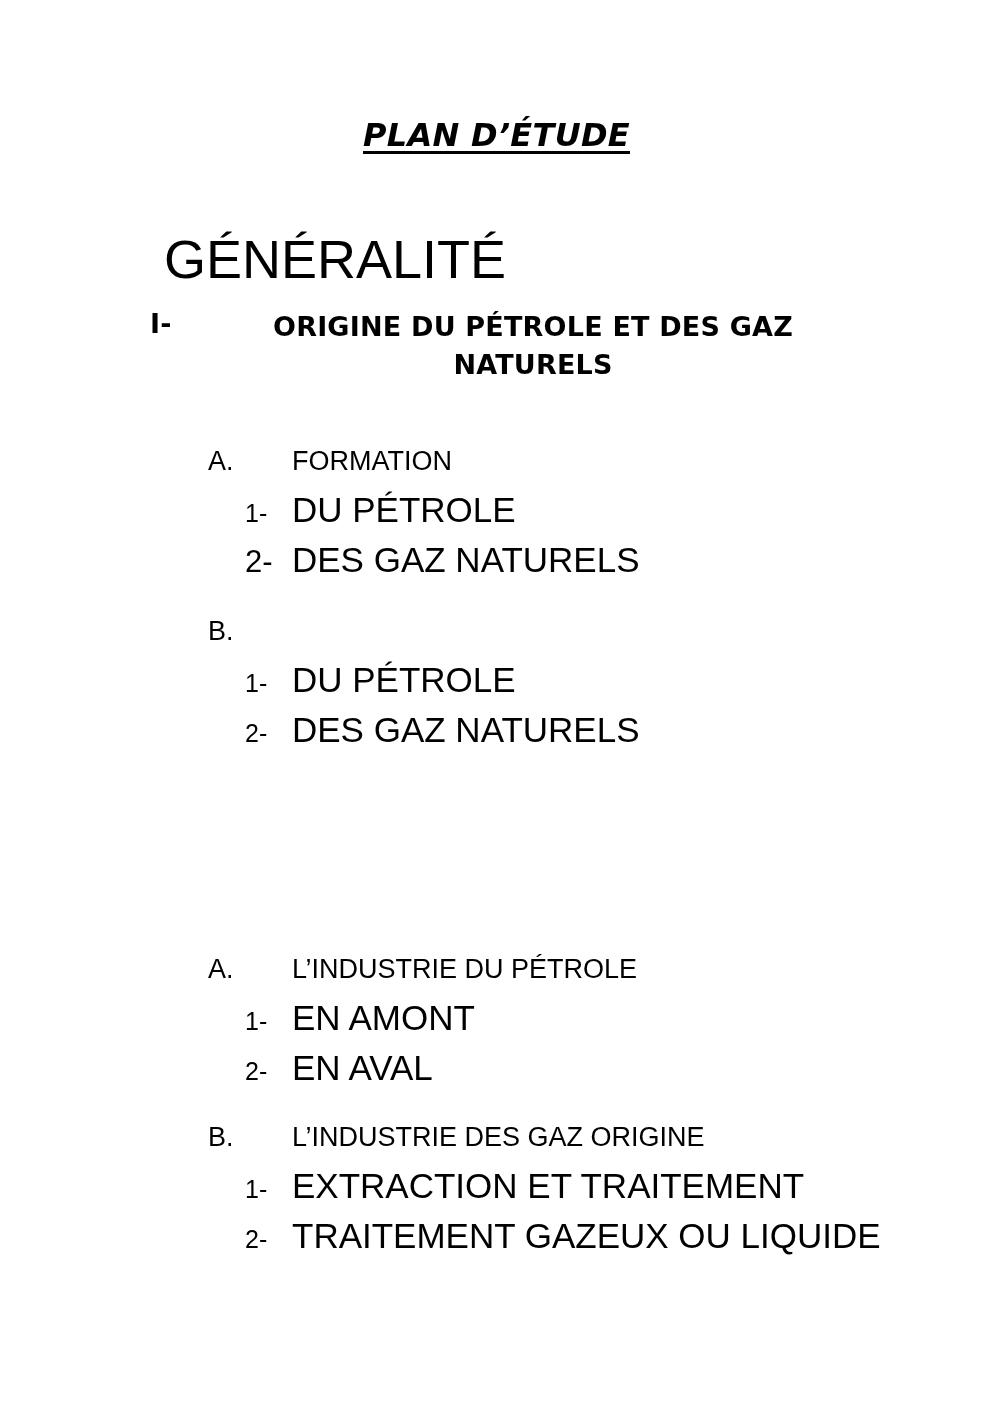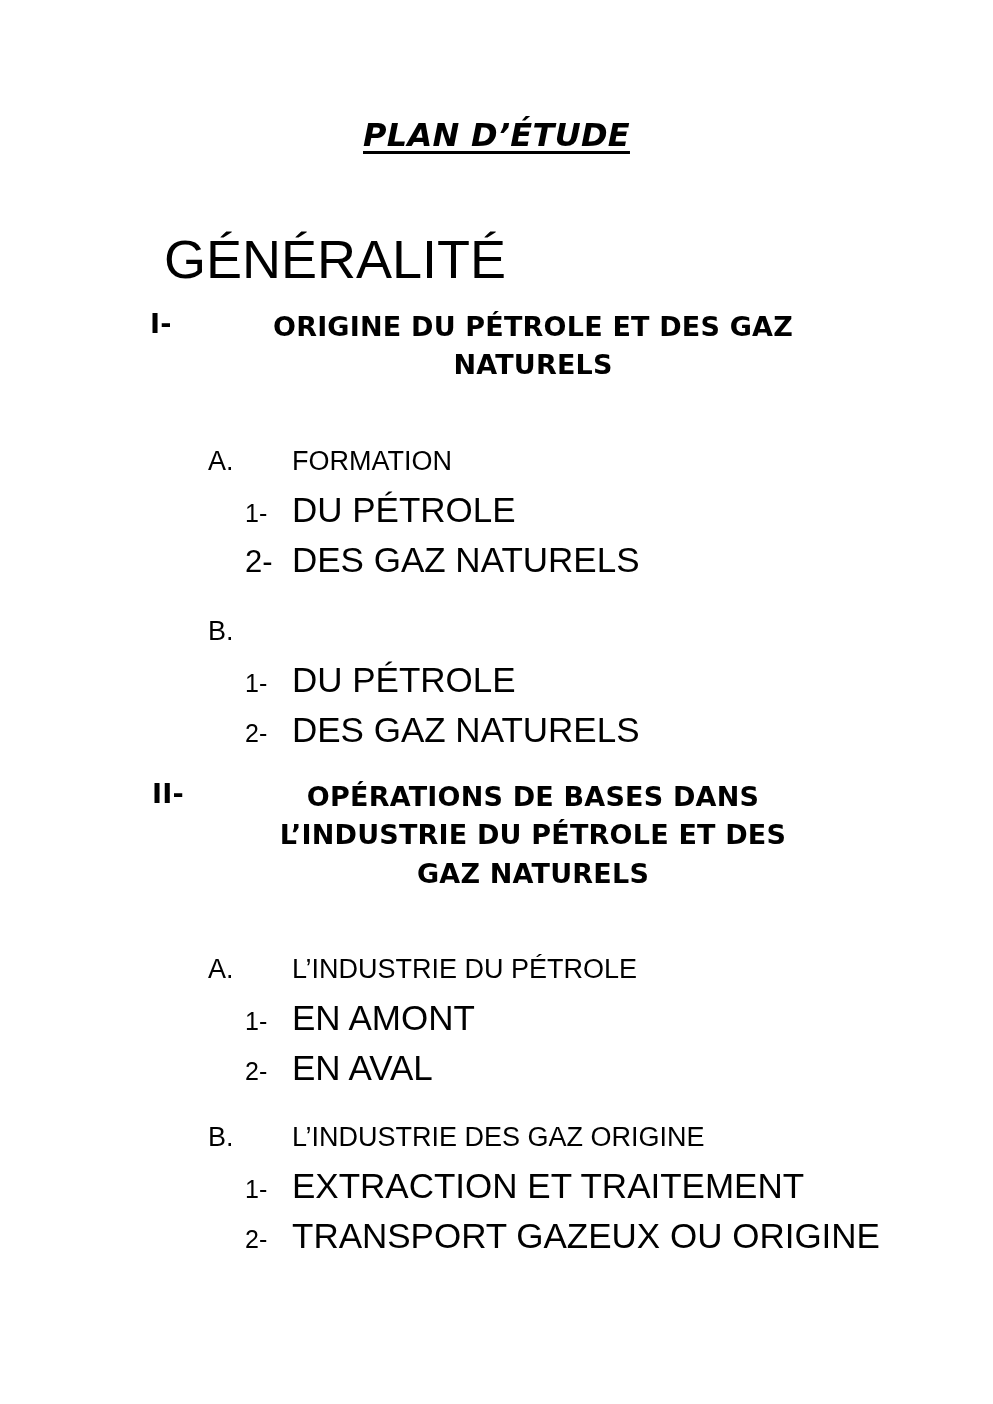--- a/index.html
+++ b/index.html
@@ -182,28 +182,20 @@
         <div class="item-marker">1-</div>
         <div class="item-text">DU PÉTROLE</div>
       </div>
       <div class="item">
         <div class="item-marker">2-</div>
         <div class="item-text">DES GAZ NATURELS</div>
       </div>
     </div>
   </div>
 
-  <div class="section" id="section-2">
-    <div class="marker">II-</div>
-    <div class="body">
-      <div class="line">OPÉRATIONS DE BASES DANS</div>
-      <div class="line">L’INDUSTRIE DU PÉTROLE ET DES</div>
-      <div class="line">GAZ NATURELS</div>
-    </div>
-  </div>
 
   <div class="subsection" id="sub-2a">
     <div class="sub-head">
       <div class="sub-letter">A.</div>
       <div class="sub-title">L’INDUSTRIE DU PÉTROLE</div>
     </div>
     <div class="items">
       <div class="item">
         <div class="item-marker">1-</div>
         <div class="item-text">EN AMONT</div>
@@ -220,18 +212,18 @@
       <div class="sub-letter">B.</div>
       <div class="sub-title">L’INDUSTRIE DES GAZ ORIGINE</div>
     </div>
     <div class="items">
       <div class="item">
         <div class="item-marker">1-</div>
         <div class="item-text">EXTRACTION ET TRAITEMENT</div>
       </div>
       <div class="item">
         <div class="item-marker">2-</div>
-        <div class="item-text">TRANSPORT GAZEUX OU ORIGINE</div>
+        <div class="item-text">TRAITEMENT GAZEUX OU LIQUIDE</div>
       </div>
     </div>
   </div>
 
 </div>
 
 </body></html>

